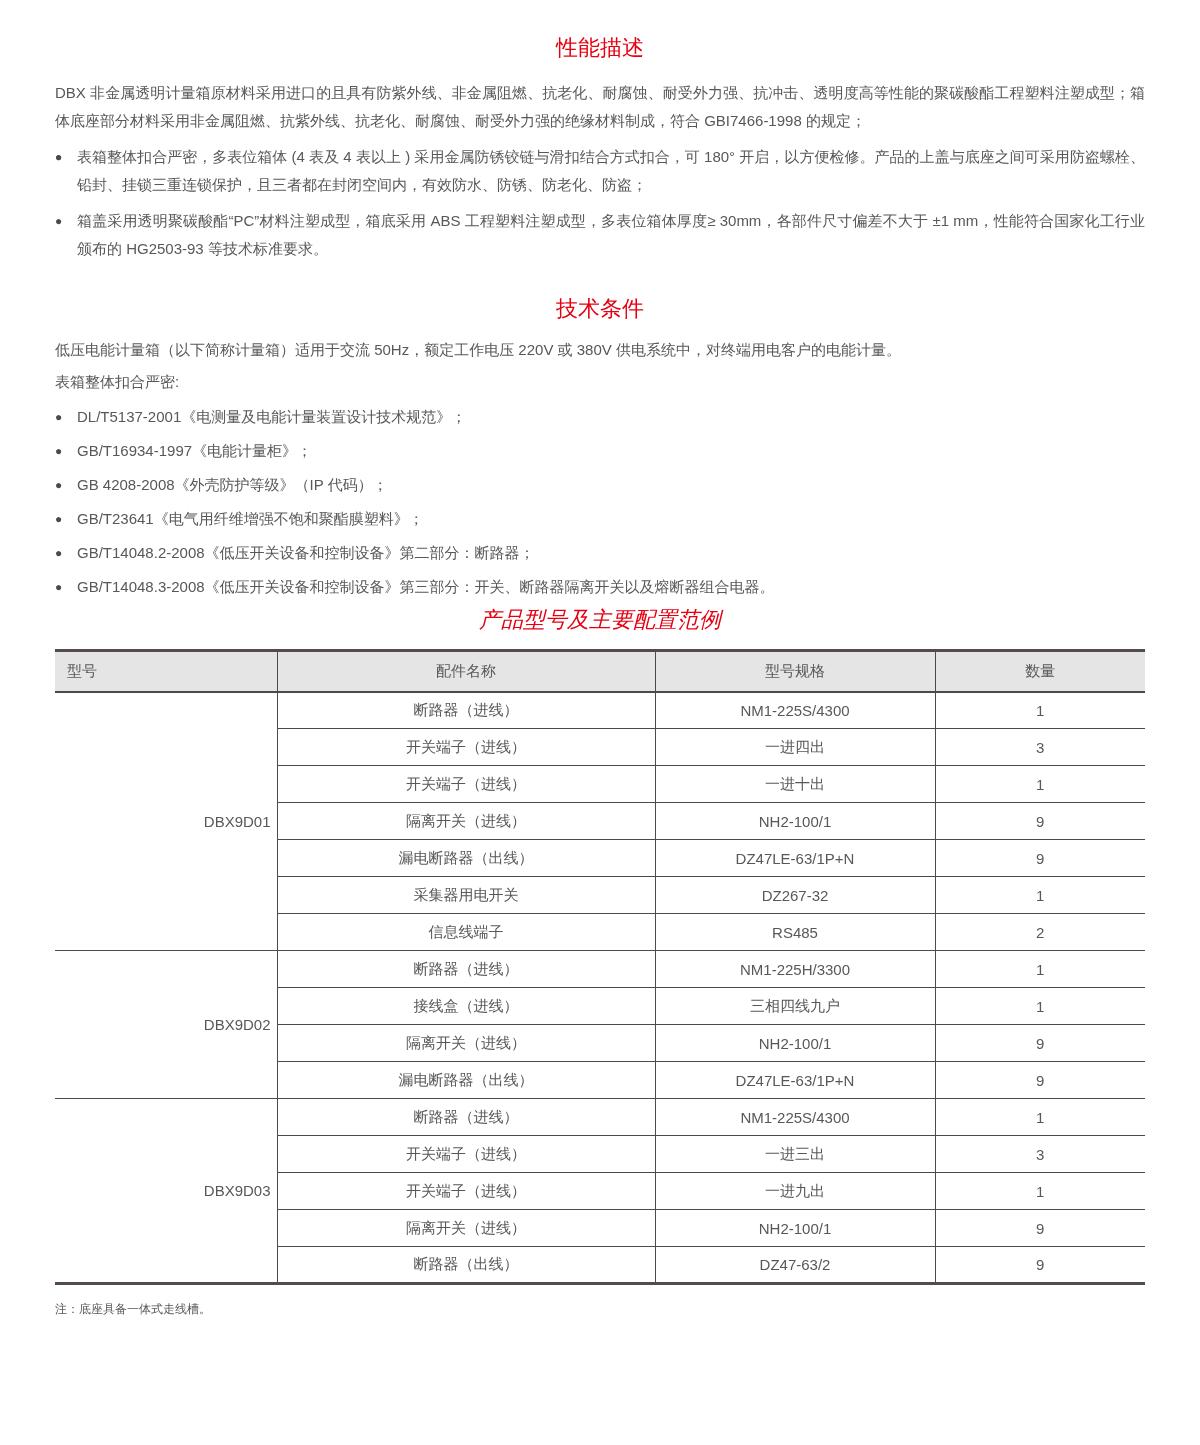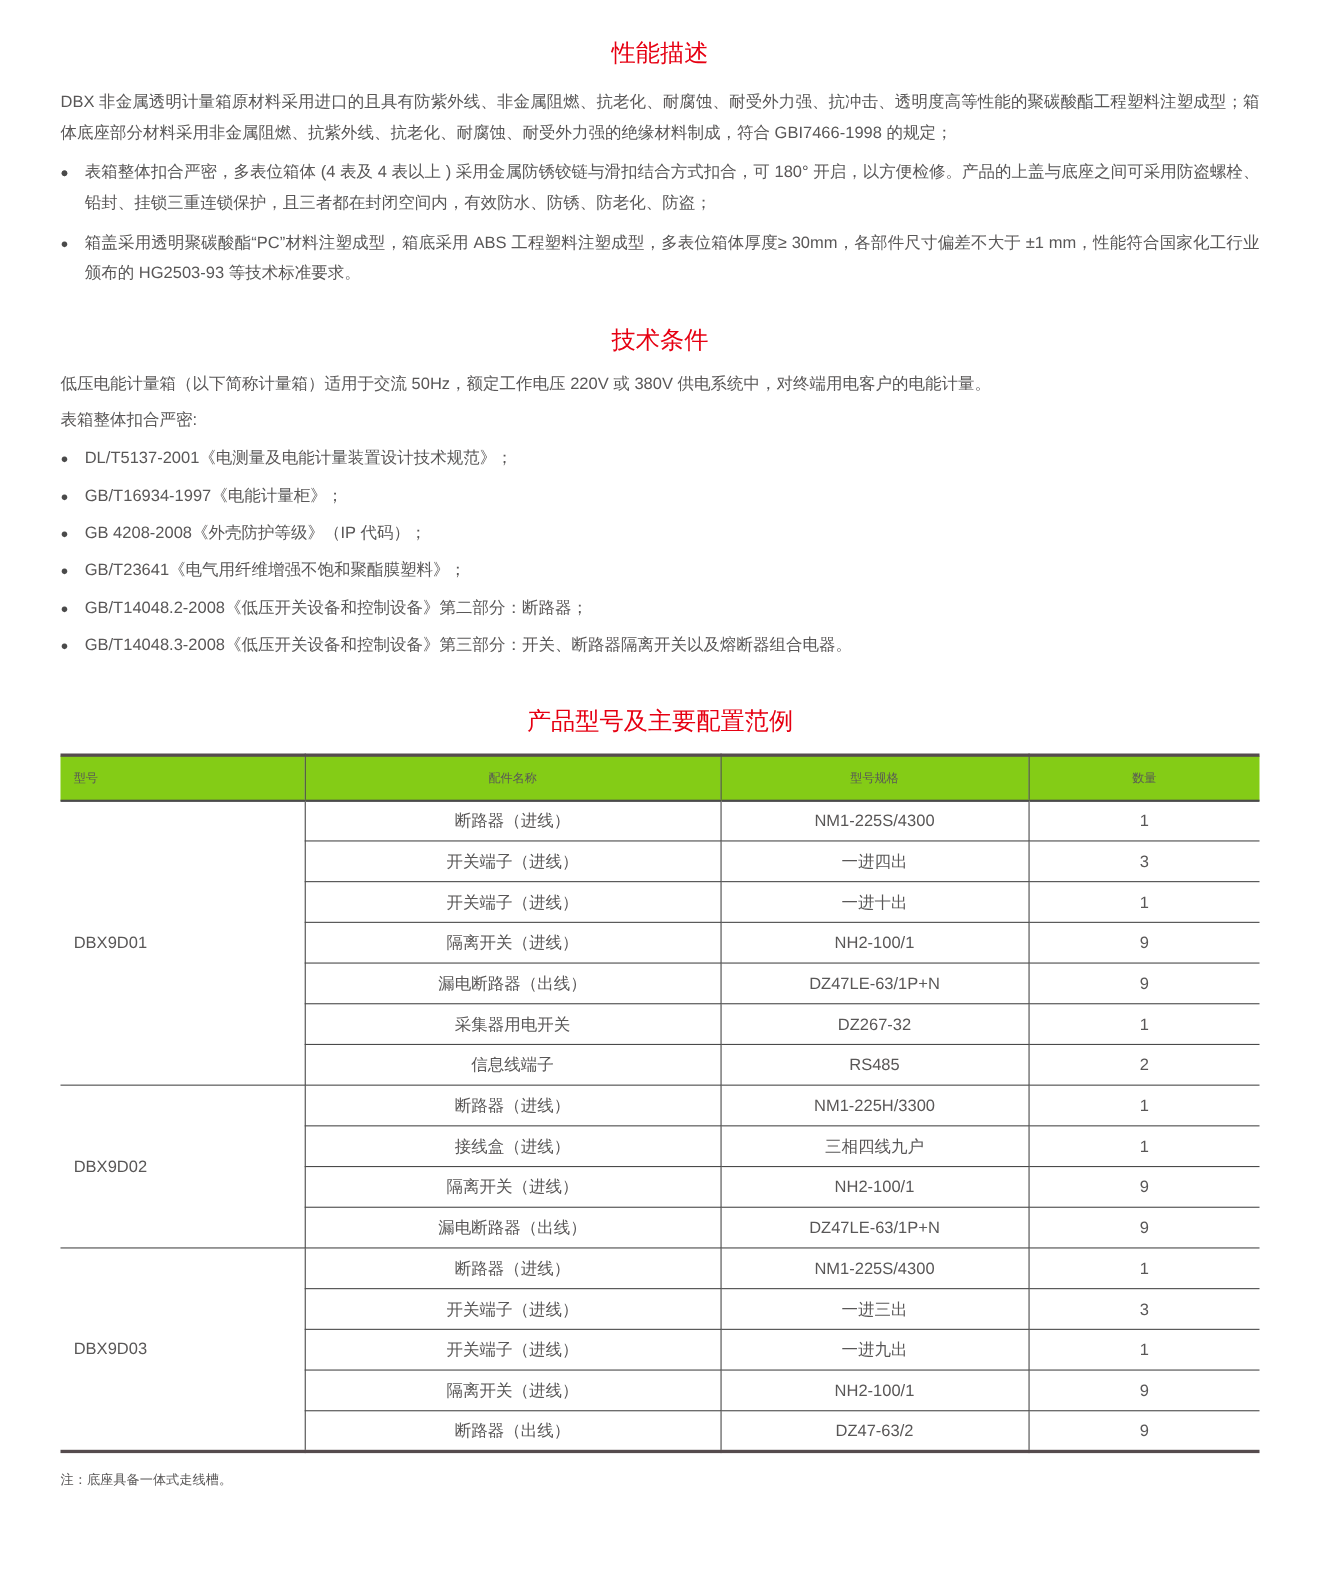--- a/index.html
+++ b/index.html
@@ -12,21 +12,21 @@
 
   h2.sec-title {
     color:#e60012;
     font-size:22px;
     font-weight:400;
     line-height:31px;
     text-align:center;
   }
   #perf-title { margin-bottom:16px; }
   #tech-title { margin-top:30px; margin-bottom:12px;font-family:Liberation Serif, serif; }
-  #models-title { margin-top:36px; margin-bottom:14px; }
+  #models-title { margin-bottom:14px;font-style:italic; }
 
   p.para {
     font-size:15px;
     line-height:28px;
     text-align:justify;
   }
   #perf-intro { margin-bottom:8px; }
 
   ul.bullets { list-style:none; }
   ul.bullets li {
@@ -62,40 +62,40 @@
 
   table.config {
     width:100%;
     border-collapse:collapse;
     table-layout:fixed;
     border-top:3px solid #554b4d;
     border-bottom:3px solid #554b4d;
     color:#595757;
   }
   table.config th {
-    background:#84cc16;
+    background:#e5e5e5;
     height:41px;
     font-weight:400;
-    font-size:11px;
+    font-size:15px;
     border:1px solid #4a4a4a;
     border-top:none;
     border-bottom:2px solid #4a4a4a;
     text-align:center;
   }
   table.config th:first-child { text-align:left; padding-left:12px; border-left:none; }
   table.config th:last-child  { border-right:none;margin-left:32px; }
   table.config td {
     border:1px solid #4a4a4a;
     height:37px;
     font-size:15px;
     text-align:center;
     vertical-align:middle;
     padding:0 6px;
   }
-  table.config td.model { text-align:left; padding-left:12px; border-left:none; }
+  table.config td.model { text-align:right; padding-left:12px; border-left:none; }
   table.config td.qty   { border-right:none; }
 
   p.note {
     margin-top:16px;
     font-size:12px;
     color:#595757;
   }
 </style>
 </head>
 <body>

